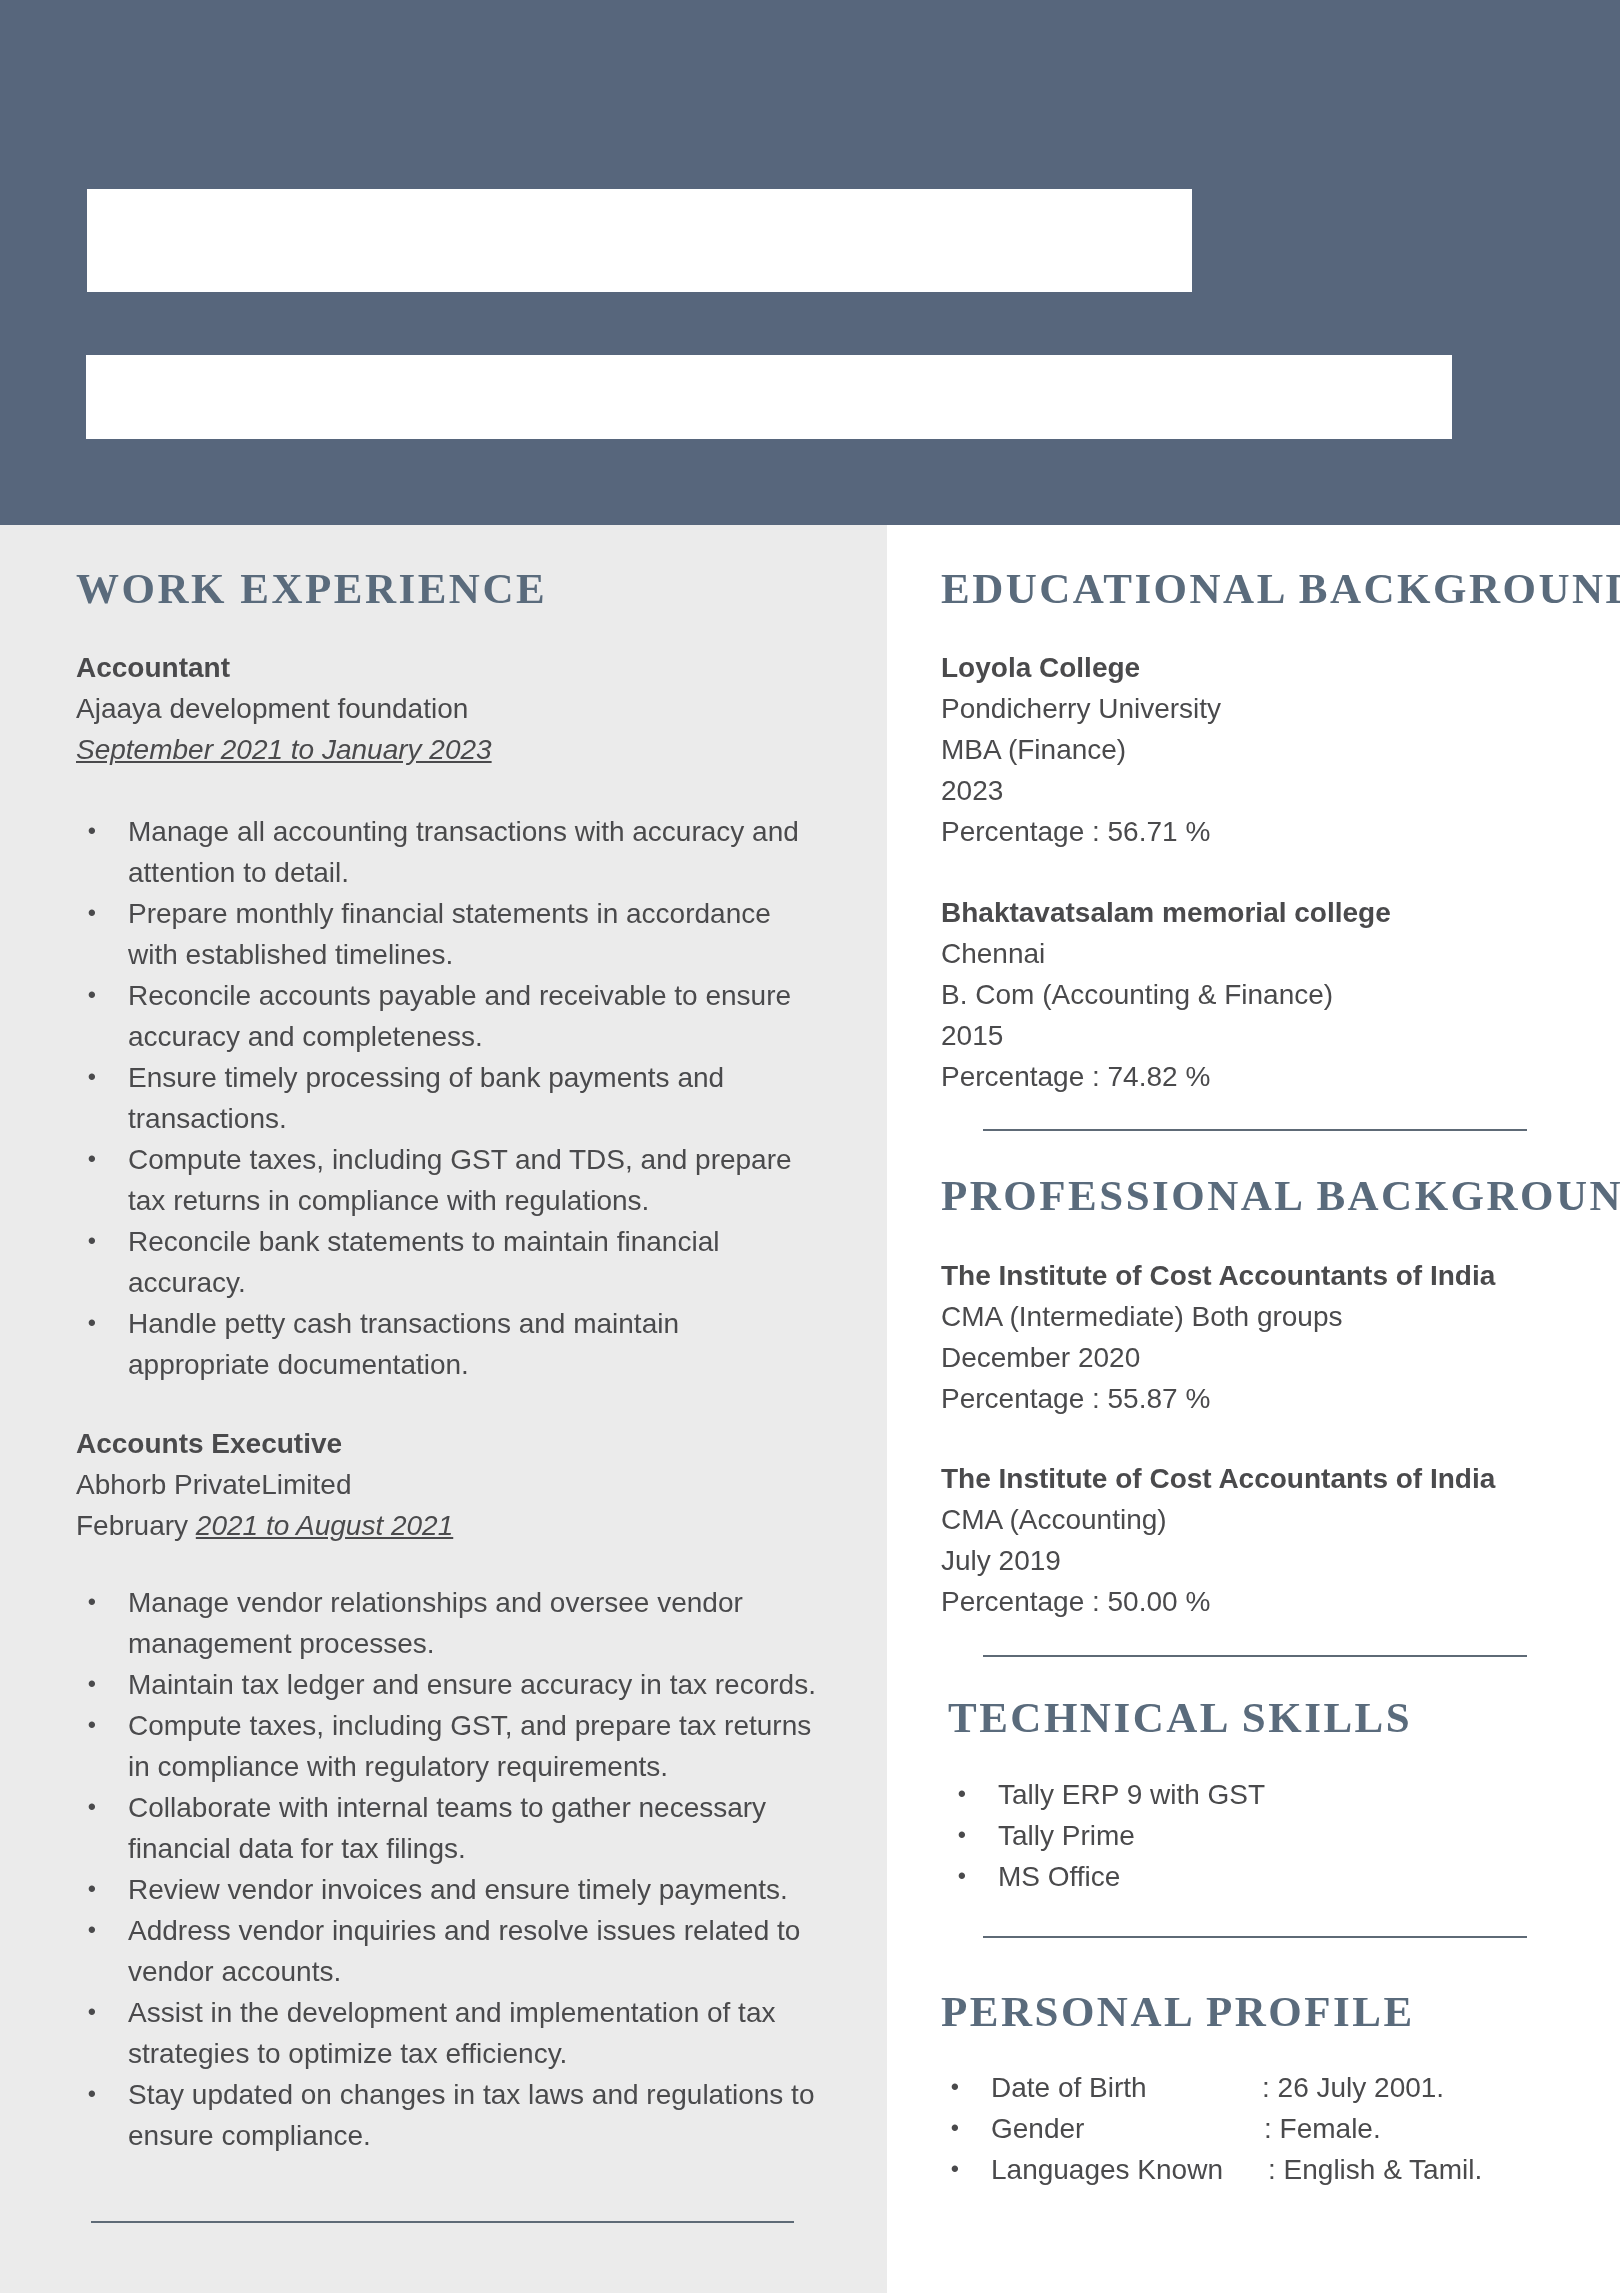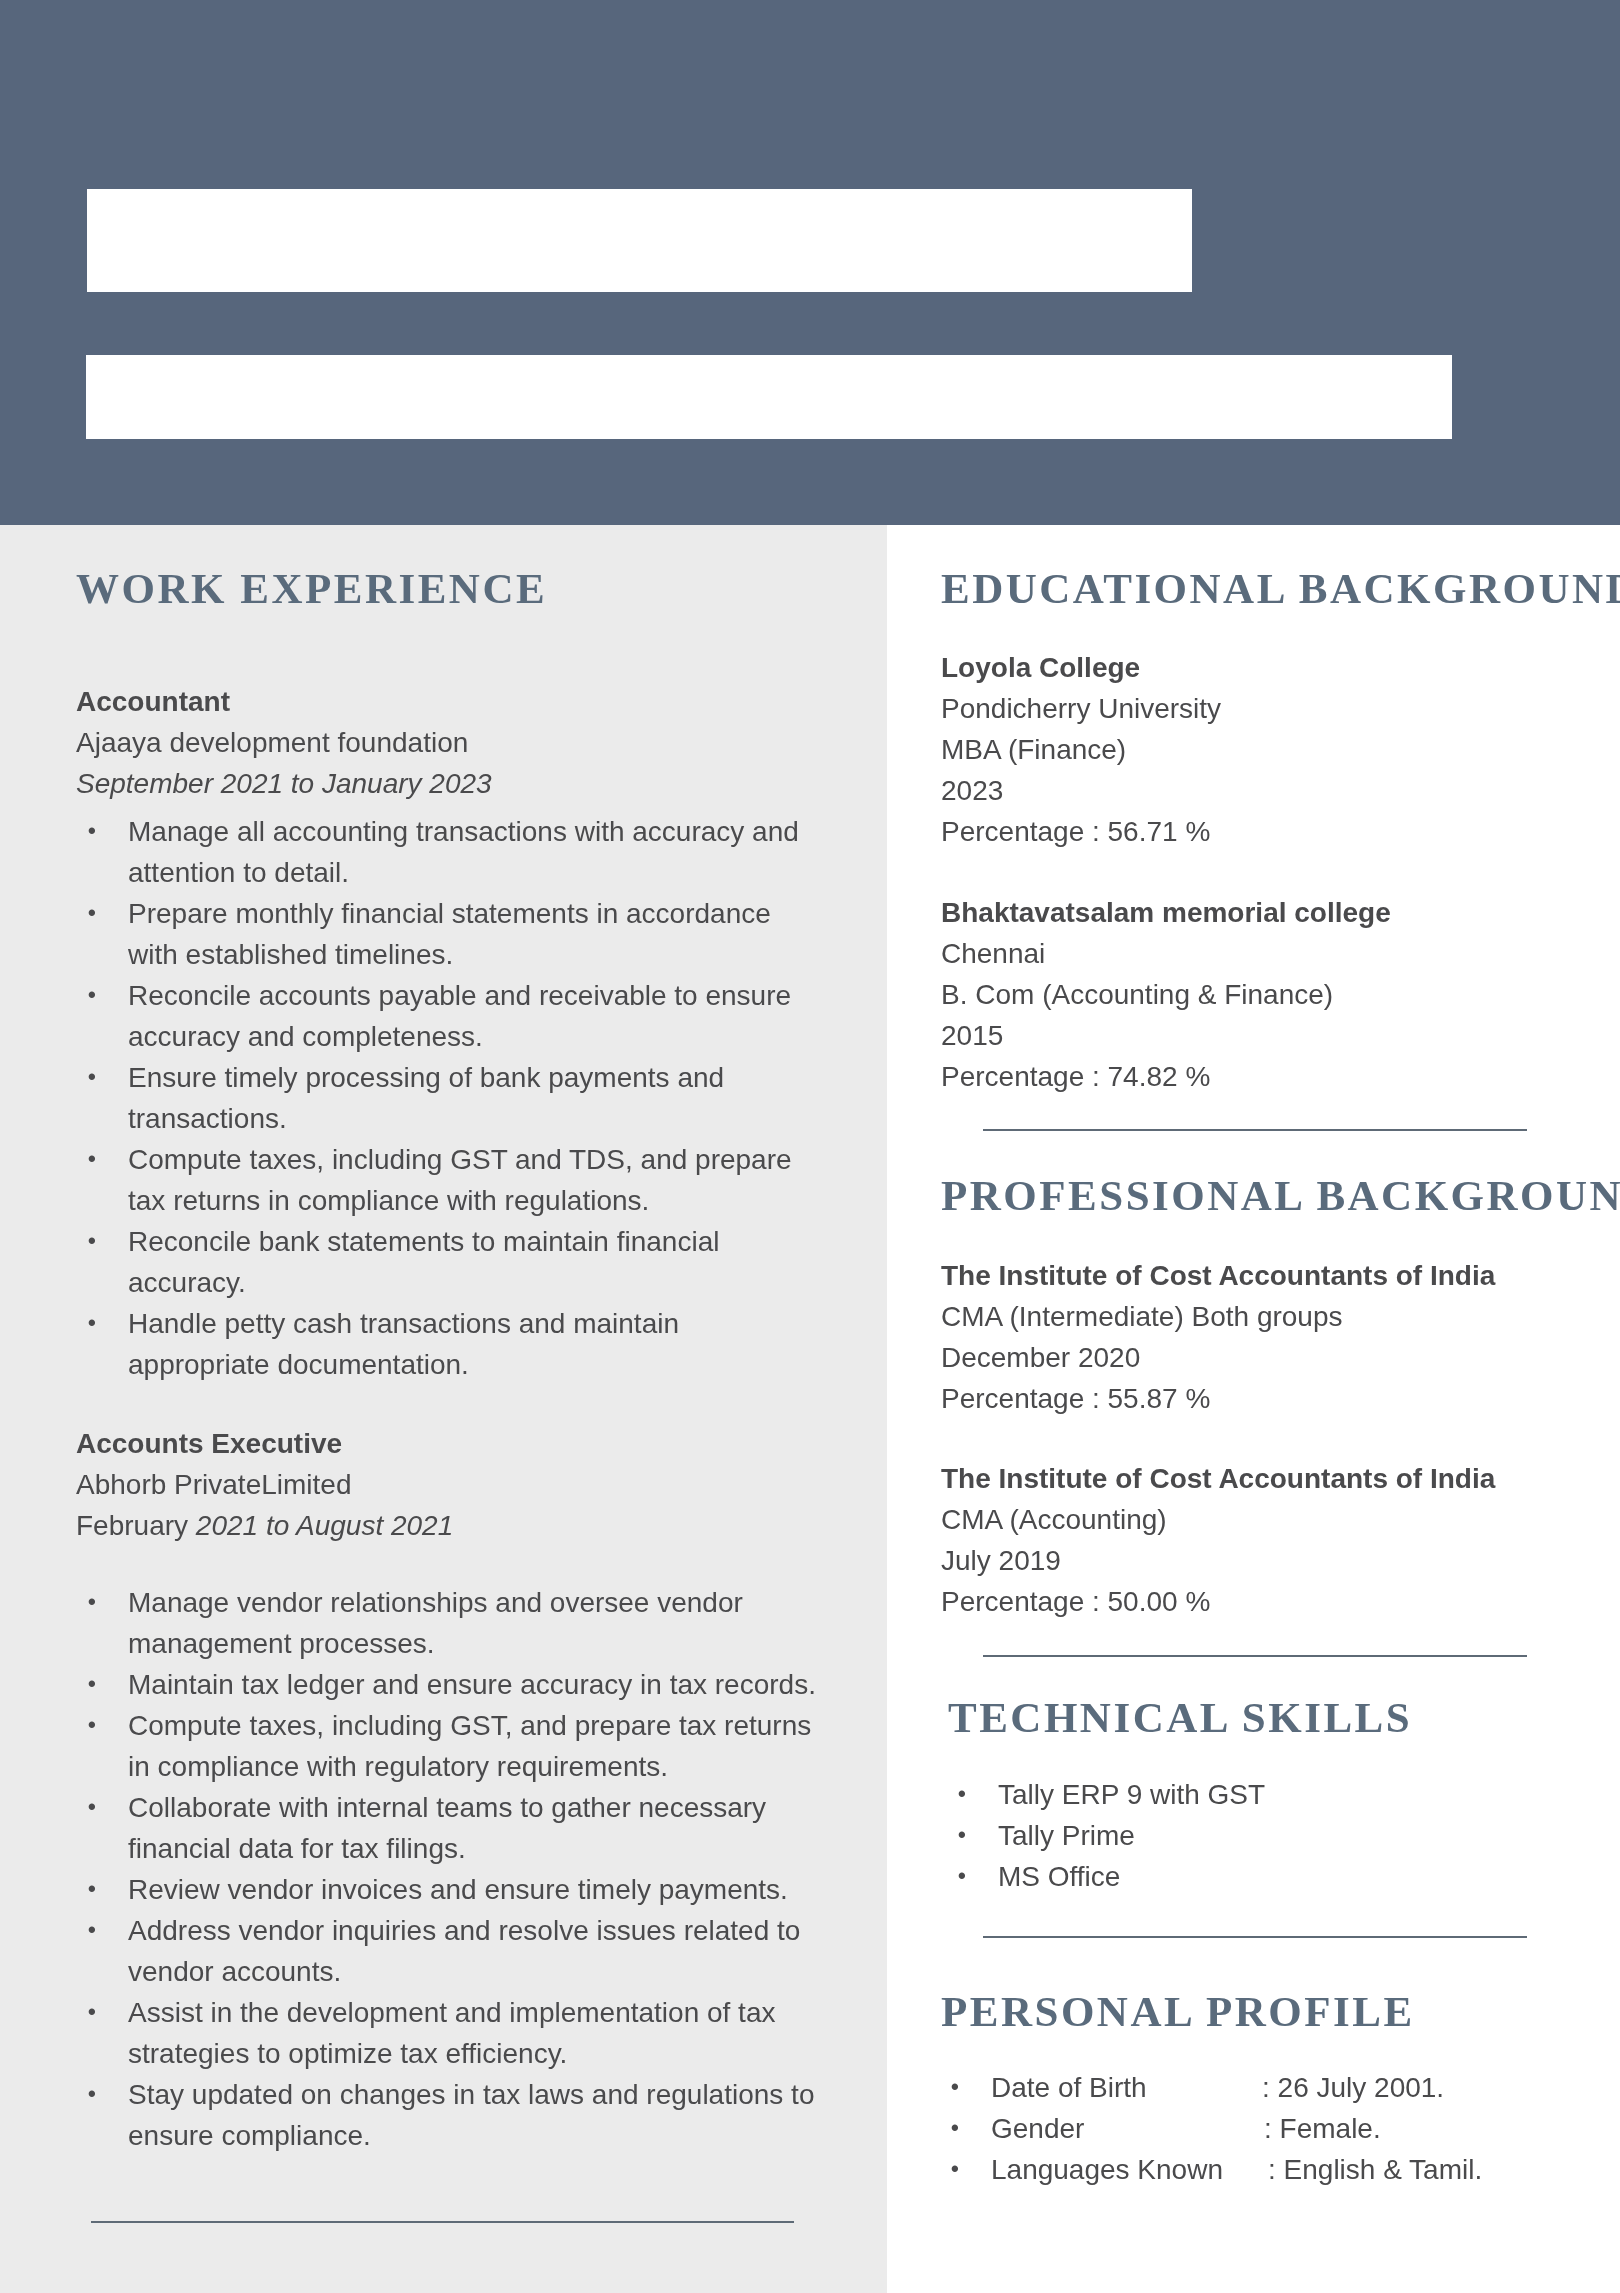--- a/index.html
+++ b/index.html
@@ -31,21 +31,21 @@
       font-size: 43px;
       letter-spacing: 2.5px;
       color: #5a6b7c;
       font-weight: bold;
       white-space: nowrap;
       line-height: 1;
     }
 
     .block { position: absolute; font-size: 28px; line-height: 41px; color: #4a4a4c; }
     .block .bold { font-weight: bold; color: #4a4a4c; }
-    .block .ital { font-style: italic; }
+    .block .ital { font-style: italic; text-decoration: underline; }
     .line { display: block; white-space: nowrap; }
 
     ul.bullets { list-style: none; }
     ul.bullets li { position: relative; padding-left: 52px; }
     ul.bullets li::before {
       content: "\2022"; position: absolute; left: 11.8px; top: 0; font-size: 23.5px; color: #4a4a4c;
     }
 
     .rule { position: absolute; height: 2px; background: #5e6a76; }
 
@@ -58,21 +58,21 @@
 
 <div class="header">
   <div class="redact redact-name"></div>
   <div class="redact redact-title"></div>
 </div>
 
 <div class="left-col"></div>
 
 <div class="section-title" style="left:76px; top:567px;">WORK EXPERIENCE</div>
 
-<div class="block" style="left:76px; top:647px; width:804px;margin-top:34px;">
+<div class="block" style="left:76px; top:647px; width:804px;">
   <span class="line bold">Accountant</span>
   <span class="line">Ajaaya development foundation</span>
   <span class="line"><span></span><span class="ital">September 2021 to January 2023</span></span>
 </div>
 
 <ul class="bullets block" style="left:76px; top:811px; width:814px;">
   <li>
       <span class="line">Manage all accounting transactions with accuracy and</span>
       <span class="line">attention to detail.</span>
     </li>

